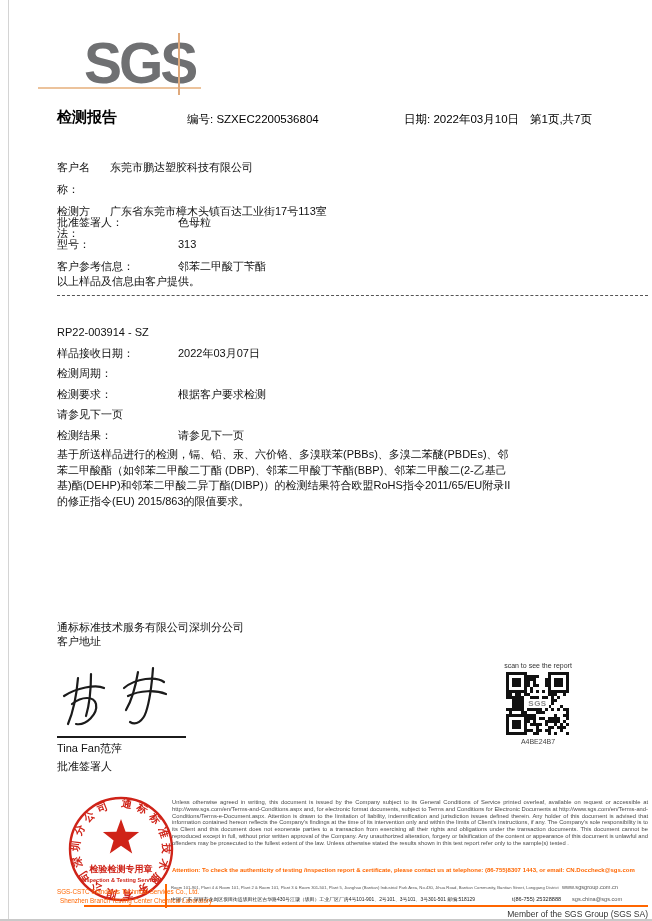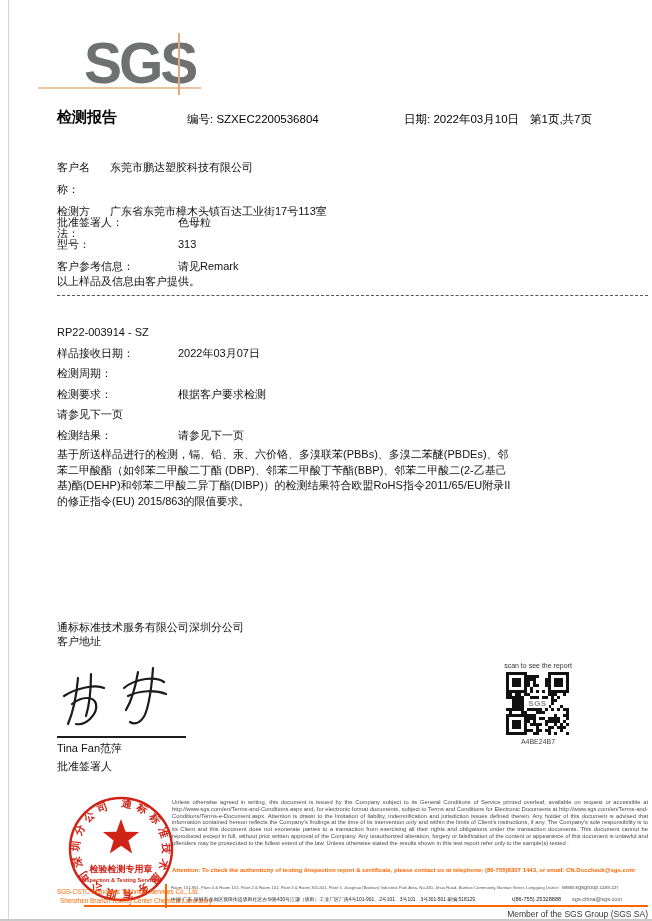--- a/index.html
+++ b/index.html
@@ -99,21 +99,21 @@
     <div class="row">
       <span class="lbl">批准签署人：</span>
       <span class="val">色母粒</span>
     </div>
     <div class="row">
       <span class="lbl">型号：</span>
       <span class="val">313</span>
     </div>
     <div class="row">
       <span class="lbl">客户参考信息：</span>
-      <span class="val">请见Remark</span>
+      <span class="val">邻苯二甲酸丁苄酯</span>
     </div>
   </div>
 
   <div class="note">以上样品及信息由客户提供。</div>
   <div class="dashed"></div>
 
   <div class="sgs-block">
     <div class="row">
       <span class="val">RP22-003914 - SZ</span>
     </div>

